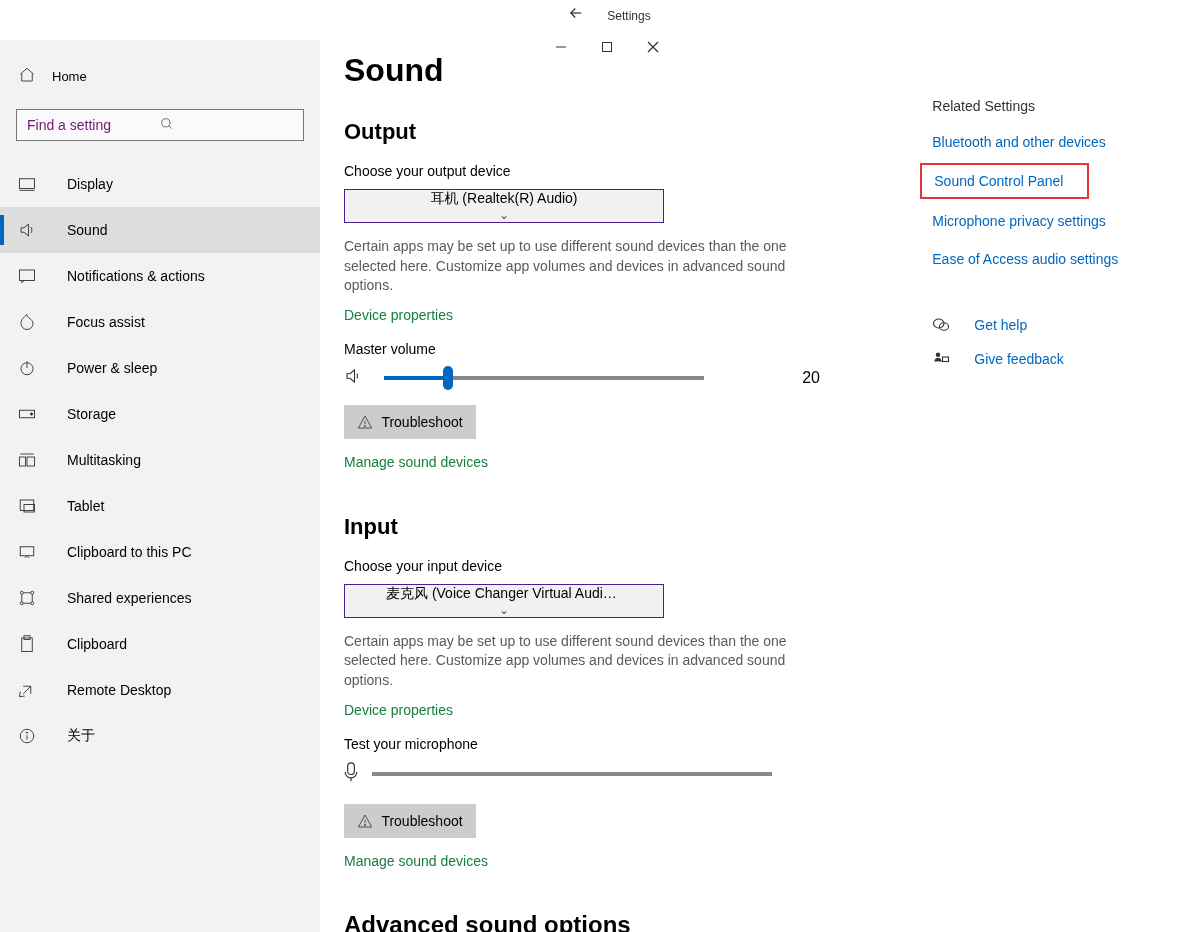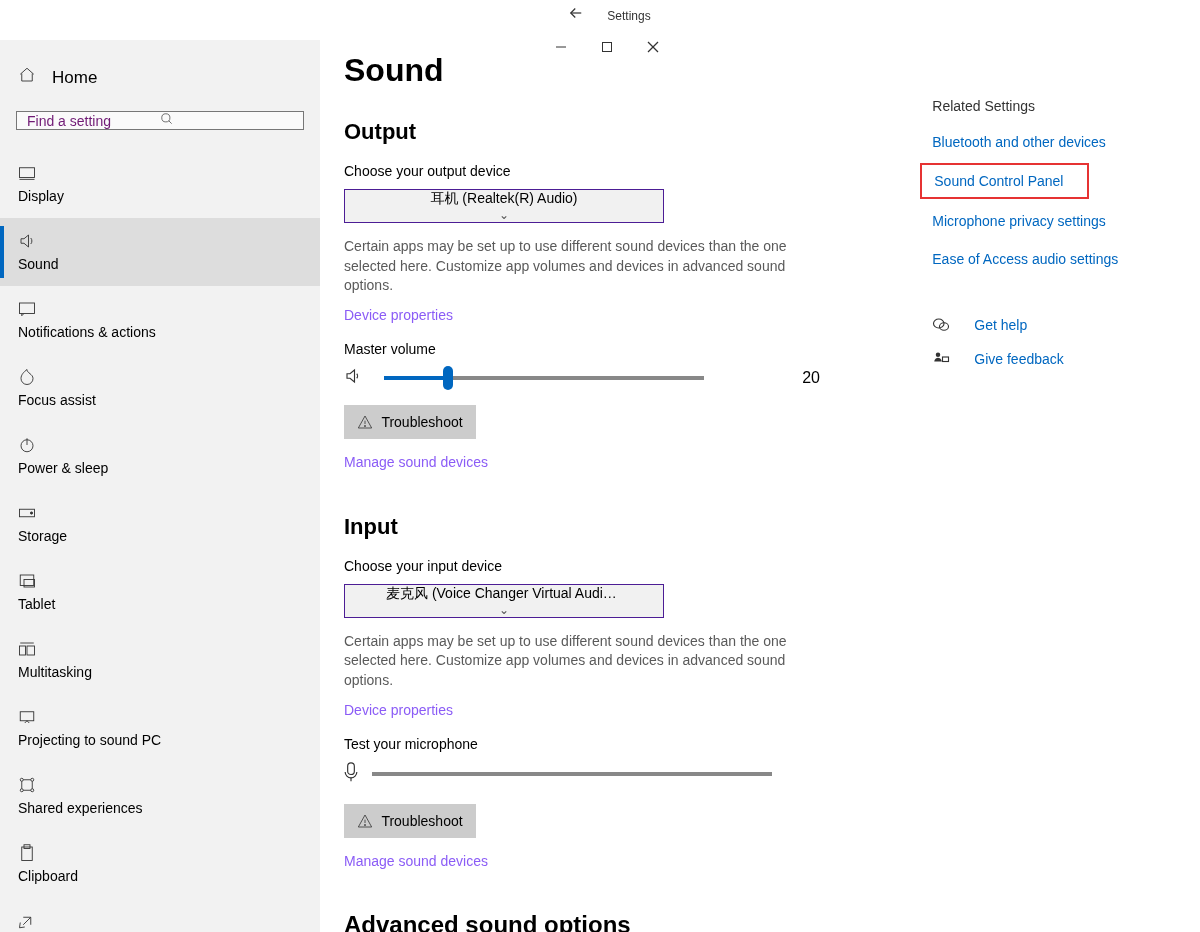--- a/index.html
+++ b/index.html
@@ -14,41 +14,41 @@
   .winbtn { width: 46px; height: 32px; display:flex; align-items:center; justify-content:center; font-size: 14px; color:#333; }
   .winbtn svg { stroke:#333; stroke-width:1; }
   .closebtn svg { stroke-width:1.3; }
 
   
   .content { display: flex; height: calc(100% - 40px); }
   .sidebar { width: 320px; background: #f2f2f2; padding-top: 14px; display:flex; flex-direction:column; }
   .main { flex:1; padding: 12px 0 0 24px; overflow-y:auto; }
 
   
-  .home-row { display:flex; align-items:center; gap:16px; padding: 12px 0 12px 18px; font-size:17px; cursor:default;}
+  .home-row { display:flex; align-items:center; gap:16px; padding: 12px 0 12px 18px; font-size:13px; cursor:default;}
   .search-box { margin: 10px 16px 20px 16px; height:32px; border:1px solid #777; background:#fafafa; display:flex; align-items:center; padding:0 10px; color:#701a75; font-size:14px;}
   .search-box span{flex:1;}
   .category-header { font-size:13px; font-weight:600; padding: 6px 0 14px 18px; }
   .nav { list-style:none; }
-  .nav li { display:flex; align-items:flex-start; gap:6px; padding: 14px 0 14px 18px; font-size:14px; cursor:default; position:relative;flex-direction:column;}
+  .nav li { display:flex; align-items:center; gap:31px; padding: 14px 0 14px 18px; font-size:14px; cursor:default; position:relative;}
   .nav li.active { background:#dddddd; }
   .nav li.active::before { content:""; position:absolute; left:0; top:8px; bottom:8px; width:4px; background:#0067c0;}
   .nav .icon { width:18px; height:18px; display:flex; align-items:center; justify-content:center; color:#333;}
   .nav .icon svg, .home-row .icon svg { stroke:#333; stroke-width:1.2; fill:none; }
 
   
   h1.page-title { font-size:32px; font-weight:600; margin-bottom:30px;}
   h2.section { font-size:22px; font-weight:600; margin: 6px 0 18px 0;}
   h2.section.big { font-size:24px; margin-top: 24px;}
   .label { font-size:14px; margin-bottom:10px;}
   .dropdown { width:320px; height:34px; border:1px solid #4c1d95; background:#f1f1f1; display:flex; align-items:center; padding:0 12px; font-size:14px; justify-content:space-between; margin-bottom:14px;flex-direction:column;}
   .dropdown span { white-space: nowrap; overflow:hidden; text-overflow:ellipsis; max-width:236px;}
   .chev { font-size:12px; color:#555;}
   .hint { font-size:14px; color:#5a5a5a; width:450px; line-height:1.4; margin-bottom:10px;}
-  .link { color:#8b5cf6; font-size:14px; cursor:default; display:inline-block; margin-bottom: 18px; text-align: center;}
+  .link { color:#15803d; font-size:14px; cursor:default; display:inline-block; margin-bottom: 18px; text-align: center;}
   .link-side { color:#0067c0; font-size:14px; cursor:default; display:block; margin-bottom: 22px;}
   .slider-row { display:flex; align-items:center; gap:18px; margin-bottom:16px;}
   .slider-track { width:320px; height:4px; background:#888; position:relative; margin-left:4px;}
   .slider-fill { position:absolute; left:0; top:0; bottom:0; width:20%; background:#0067c0;}
   .slider-thumb { position:absolute; top:50%; left:20%; transform:translate(-50%,-50%); width:10px; height:24px; border-radius:5px; background:#0067c0;}
   .volval { font-size:16px; width:60px; text-align:right; margin-left:38px;}
   .tsbtn { width:132px; height:34px; background:#ccc; border:none; display:flex; align-items:center; justify-content:center; gap:8px; font-size:14px; margin-bottom:14px;}
   .tsbtn svg{stroke:#333;fill:none;stroke-width:1.2;}
   .mic-row { display:flex; align-items:center; gap:14px; margin:8px 0 18px 0;}
   .mic-row .bar { width:400px; height:4px; background:#888;}
@@ -159,44 +159,44 @@
             <svg width="18" height="14" viewBox="0 0 24 16">
               <rect x="2" y="3" width="20" height="10"></rect>
               <circle cx="18" cy="8" r="1.5" fill="#333"></circle>
             </svg>
           </span>
           <span>Storage</span>
         </li>
       <li>
           <span class="icon">
             <svg width="18" height="16" viewBox="0 0 24 20">
-              <rect x="3" y="2" width="18" height="14"></rect>
-              <rect x="8" y="8" width="14" height="10"></rect>
-            </svg>
-          </span>
-          <span>Tablet</span>
-        </li>
-      <li>
-          <span class="icon">
-            <svg width="18" height="16" viewBox="0 0 24 20">
               <rect x="2" y="6" width="8" height="12"></rect>
               <rect x="12" y="6" width="10" height="12"></rect>
               <line x1="3" y1="2" x2="21" y2="2"></line>
             </svg>
           </span>
           <span>Multitasking</span>
         </li>
       <li>
           <span class="icon">
             <svg width="18" height="16" viewBox="0 0 24 20">
+              <rect x="3" y="2" width="18" height="14"></rect>
+              <rect x="8" y="8" width="14" height="10"></rect>
+            </svg>
+          </span>
+          <span>Tablet</span>
+        </li>
+      <li>
+          <span class="icon">
+            <svg width="18" height="16" viewBox="0 0 24 20">
               <rect x="3" y="3" width="18" height="12"></rect>
               <path d="M9 18l3-3 3 3"></path>
             </svg>
           </span>
-          <span>Projecting to sound PC</span>
+          <span>Clipboard to this PC</span>
         </li>
       <li>
           <span class="icon">
             <svg width="18" height="18" viewBox="0 0 24 24">
               <circle cx="5" cy="5" r="2"></circle>
               <circle cx="19" cy="5" r="2"></circle>
               <circle cx="5" cy="19" r="2"></circle>
               <circle cx="19" cy="19" r="2"></circle>
               <line x1="7" y1="5" x2="17" y2="5"></line>
               <line x1="5" y1="7" x2="5" y2="17"></line>

